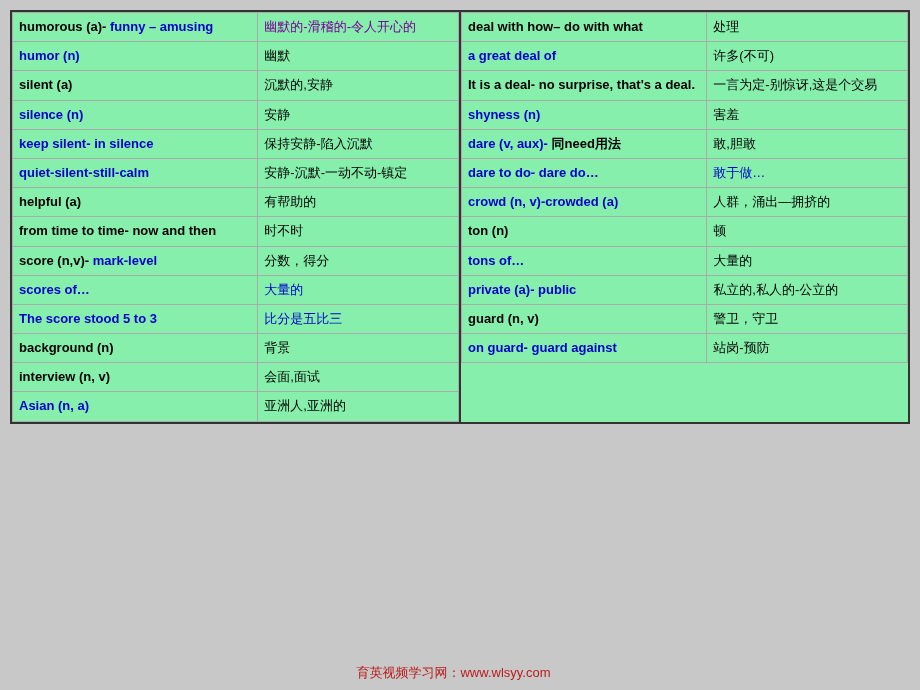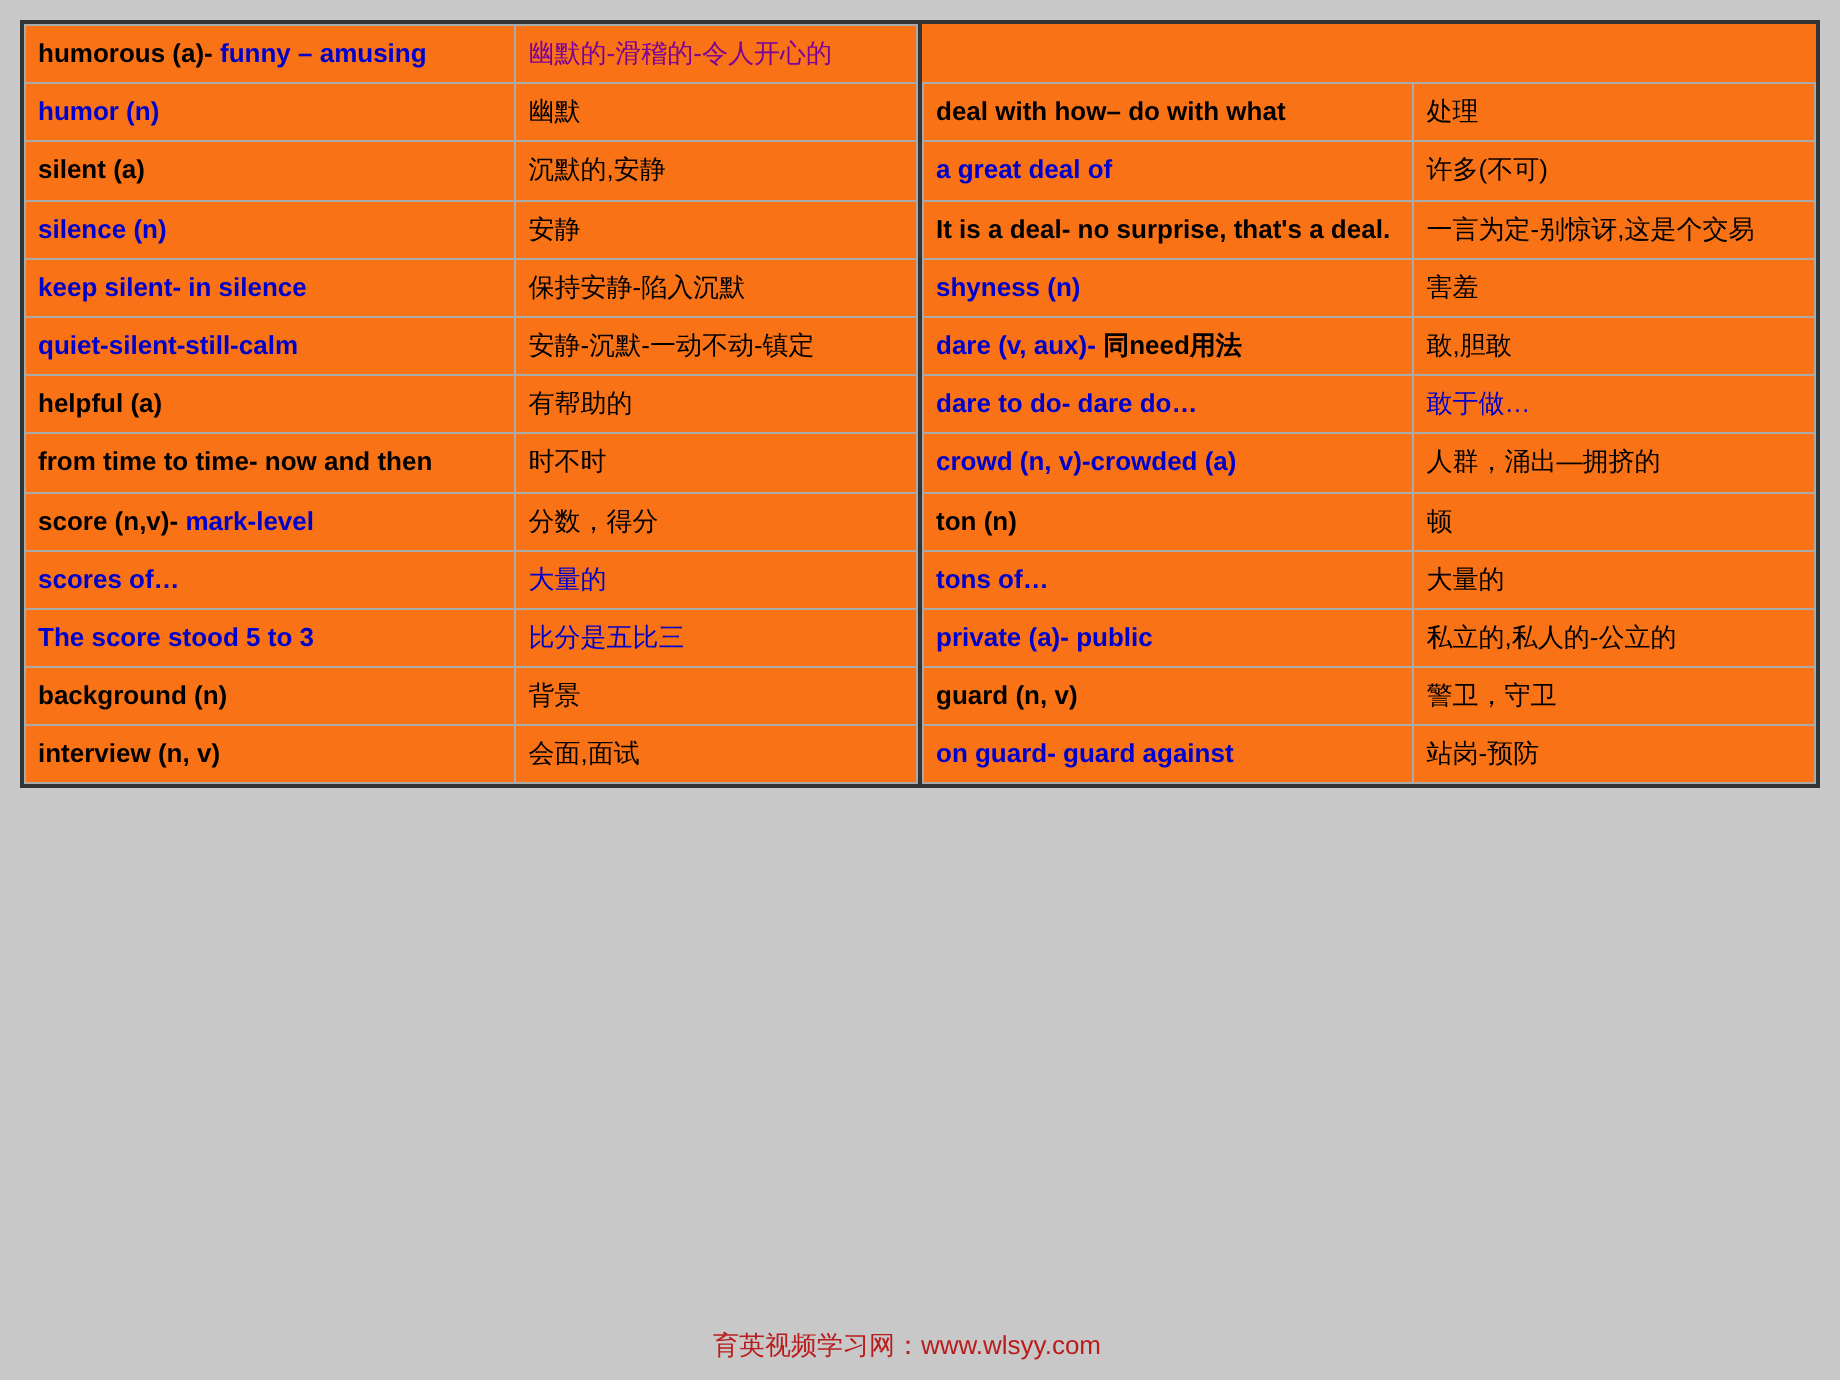--- a/index.html
+++ b/index.html
@@ -8,23 +8,22 @@
       display: flex;
       justify-content: center;
       align-items: center;
       width: 920px;
       min-height: 690px;
       font-family: Arial, sans-serif;
     }
     .main-container {
       display: flex;
       width: 900px;
-      background: #f97316;
+      background: #86efac;
       border: 2px solid #333;
-      align-items: flex-end;
     }
     .half {
       flex: 1;
       border-right: 2px solid #333;
     }
     .half:last-child {
       border-right: none;
       border-radius: 20px;
     }
     table {
@@ -124,20 +123,24 @@
               <td class="col-cn blue">比分是五比三</td>
             </tr>
             <tr>
               <td class="col-en"><span>background (n)</span></td>
               <td class="col-cn">背景</td>
             </tr>
             <tr>
               <td class="col-en"><span>interview (n, v)</span></td>
               <td class="col-cn">会面,面试</td>
             </tr>
+            <tr>
+              <td class="col-en"><span class="blue">Asian (n, a)</span></td>
+              <td class="col-cn">亚洲人,亚洲的</td>
+            </tr>
           </tbody>
       </table>
     </div>
 
     <div class="half">
       <table>
         <tbody id="right-tbody">
             <tr>
               <td class="col-en"><span>deal with how– do with what</span></td>
               <td class="col-cn">处理</td>

